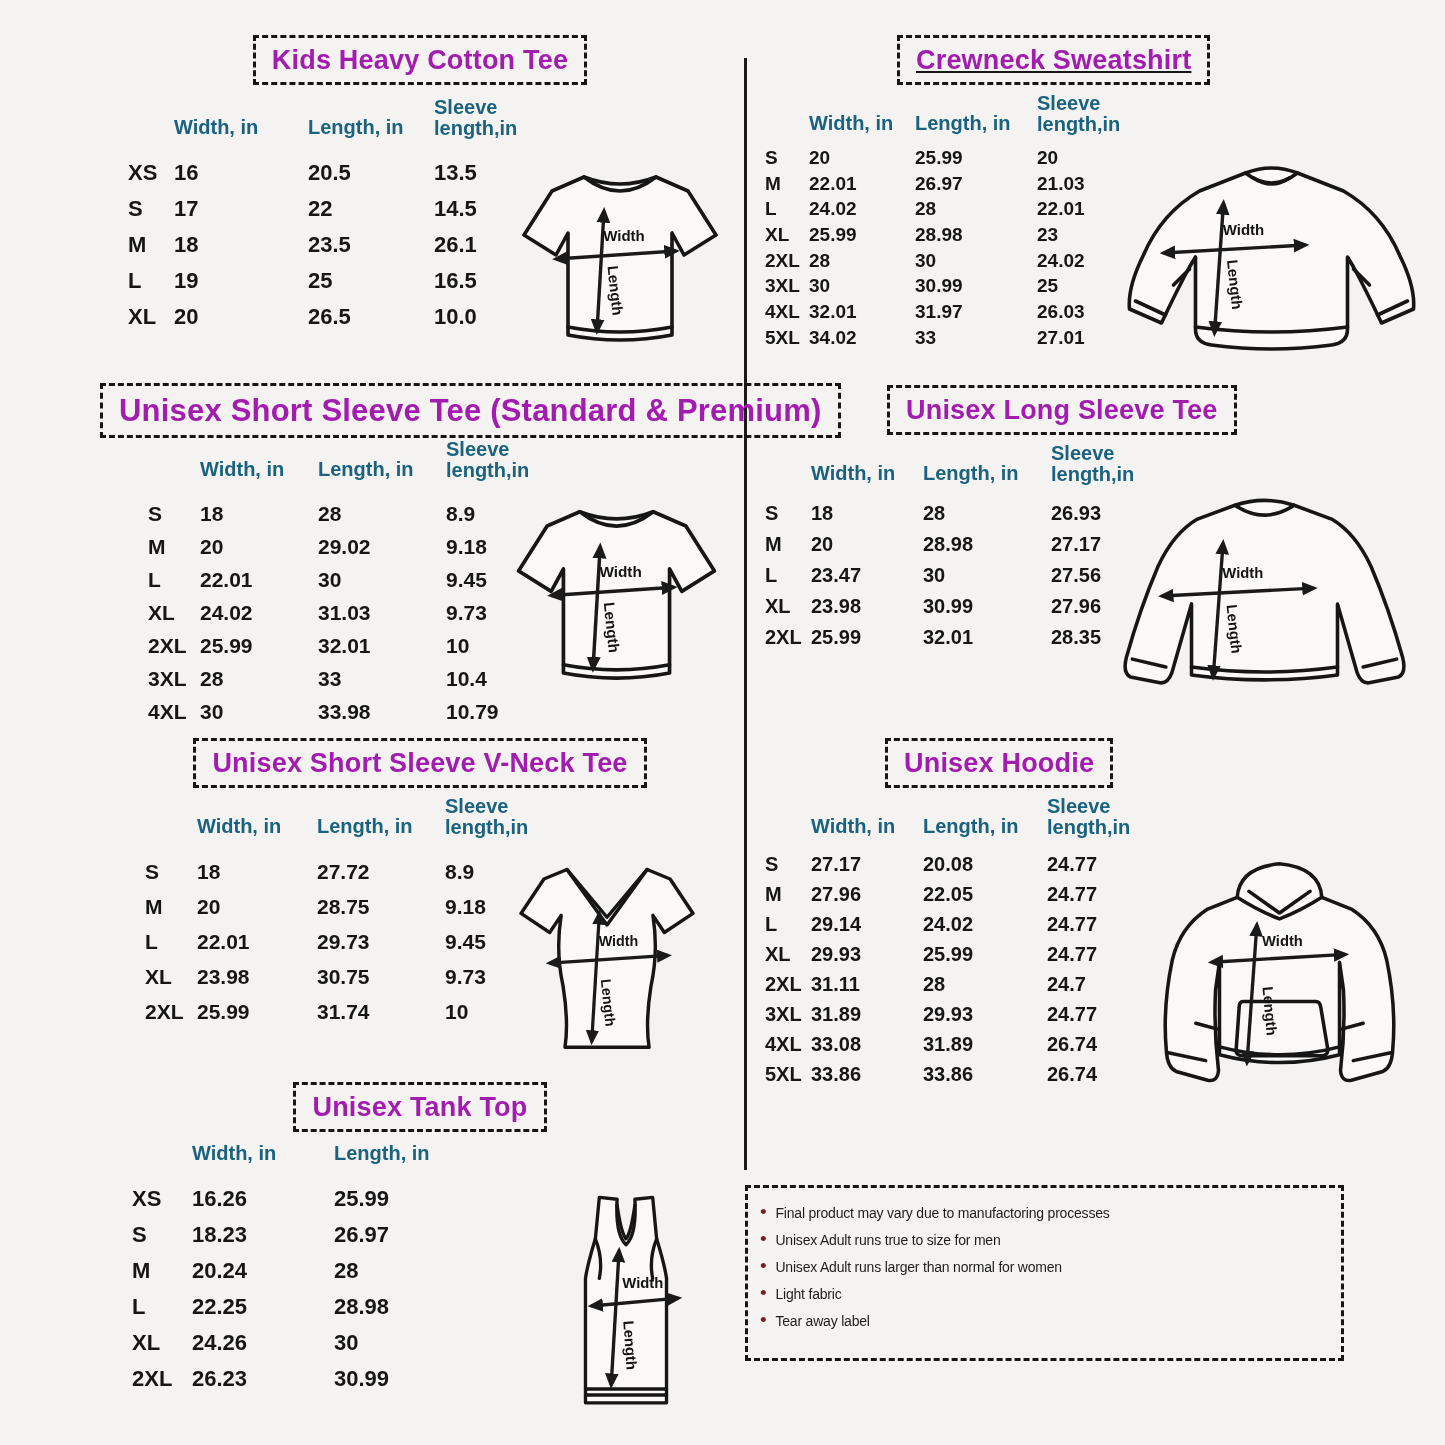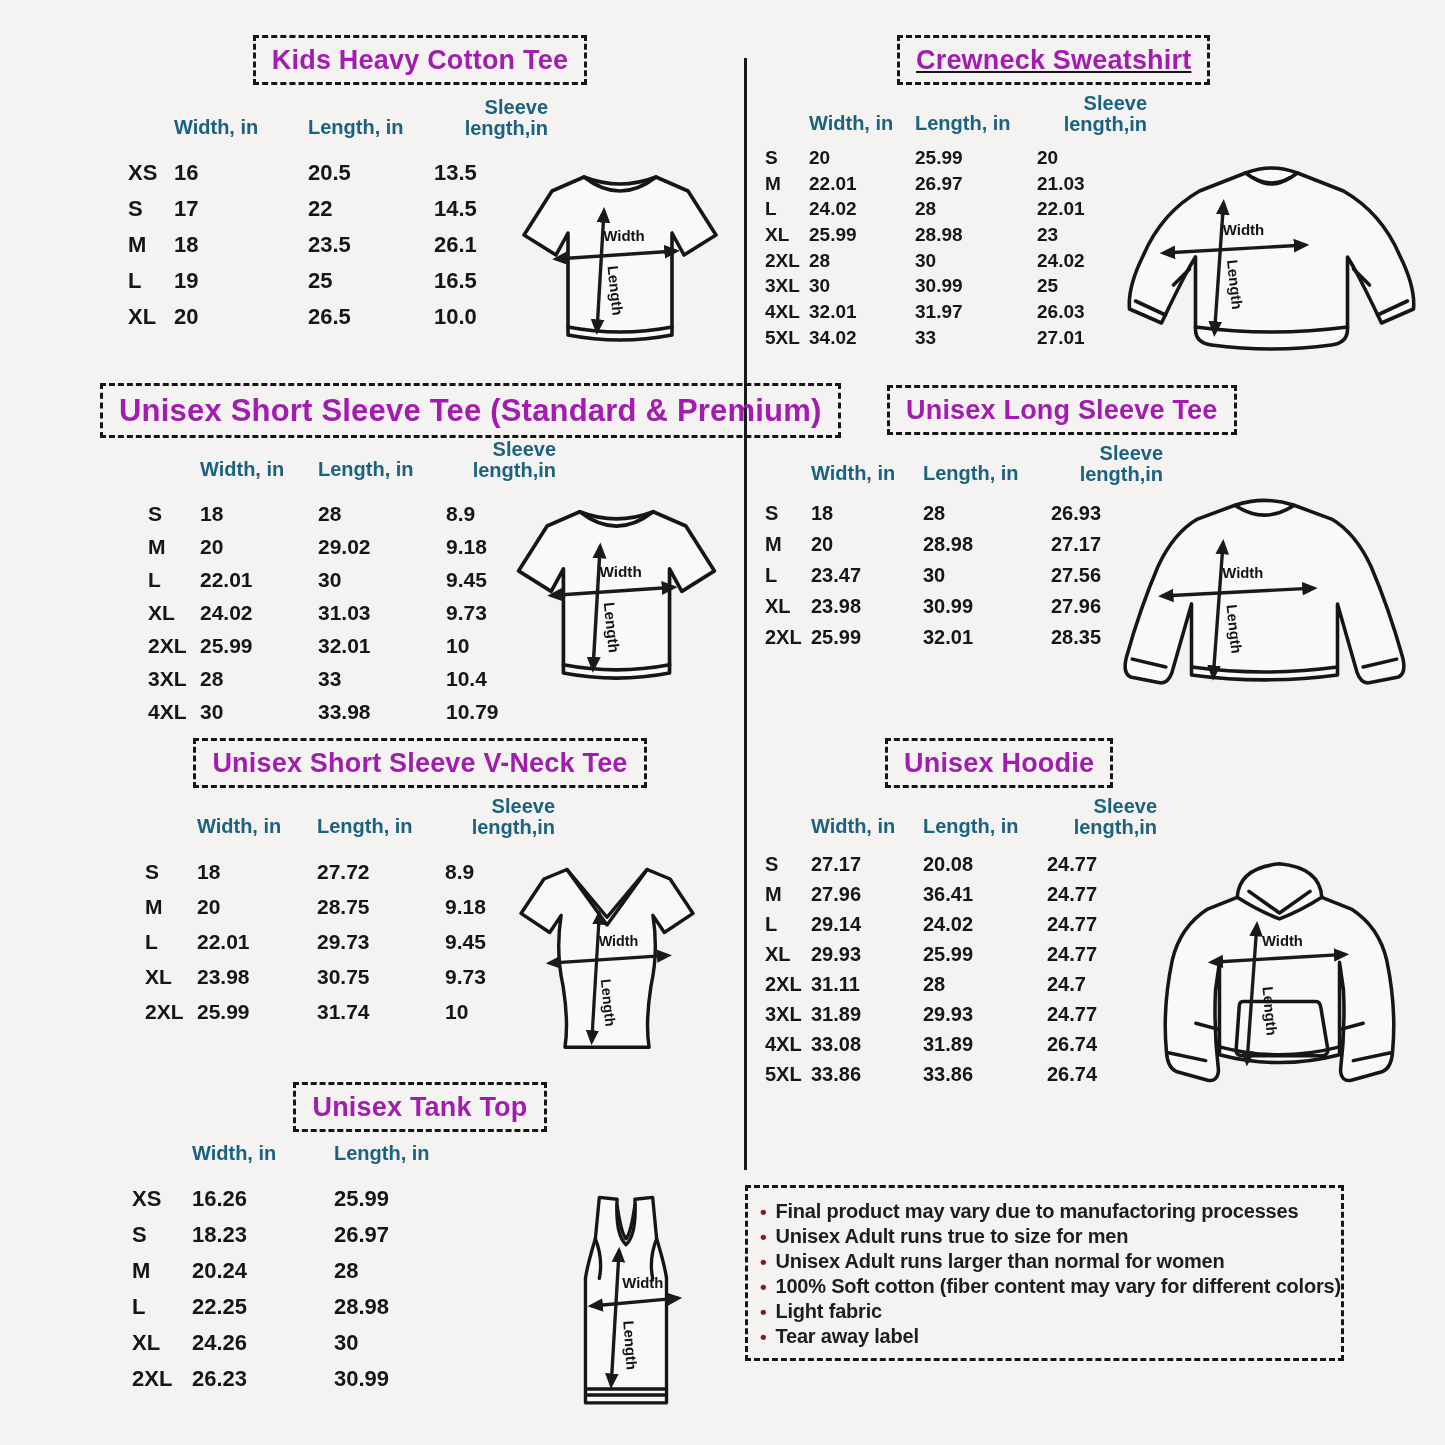--- a/index.html
+++ b/index.html
@@ -17,21 +17,21 @@
     font-weight:bold;font-size:27px;letter-spacing:.2px;
     color:#a21caf;white-space:nowrap;
     margin:0 auto;
   }
   .titlebox.small{font-size:31px;}
   .sz-table{position:absolute;border-collapse:collapse;font-weight:bold;}
   .sz-table th{
     color:#1a627e;font-size:20px;font-weight:bold;
     text-align:left;vertical-align:bottom;padding:0 0 16px 0;
   }
-  .sz-table th.sleeve{white-space:pre-line;text-align:right;line-height:21px;margin-top:40px;}
+  .sz-table th.sleeve{white-space:pre-line;text-align:left;line-height:21px;margin-top:40px;}
   .sz-table td{font-size:22px;padding:0;}
   
   .t-kids td{height:36px;}
   .t-std td{height:33px;font-size:21px;}
   .t-vneck td{height:35px;font-size:21px;}
   .t-tank td{height:36px;}
   .t-crew td{height:25.7px;font-size:19px;}
   .t-crew th{padding-bottom:10px;}
   .t-long td{height:31px;font-size:20px;}
   .t-long th{padding-bottom:13px;}
@@ -40,21 +40,21 @@
   .garment{position:absolute;}
   .dim{stroke:#1a1a1a;stroke-width:3.4;fill:none;}
   .dimtext{font:bold 15px "Liberation Sans",sans-serif;fill:#141414;}
   #divider{position:absolute;left:744px;top:58px;width:3px;height:1112px;background:#1a1a1a;}
   #notes-box{
     position:absolute;left:745px;top:1185px;width:569px;height:148px;
     border:3px dashed #161616;padding:11px 12px;
   }
   #notes-box ul{margin:0;padding:0;list-style:none;}
   #notes-box li{
-    font-size:20px;font-weight:bold;line-height:25px;
+    font-size:14px;font-weight:normal;line-height:25px;
     white-space:nowrap;letter-spacing:-0.2px;color:#1d1d1d;
   }
   #notes-box li::before{content:"•";color:#7d1d22;margin-right:9px;font-size:19px;}
 </style>
 </head>
 <body>
 
 <svg width="0" height="0" style="position:absolute" aria-hidden="true">
   <defs>
     <marker id="ah" viewBox="0 0 10 10" refX="7.5" refY="5" markerWidth="4.6" markerHeight="4.6" orient="auto-start-reverse">
@@ -461,21 +461,21 @@
     <tbody>
         <tr>
           <td>S</td>
           <td>27.17</td>
           <td>20.08</td>
           <td>24.77</td>
         </tr>
         <tr>
           <td>M</td>
           <td>27.96</td>
-          <td>36.41</td>
+          <td>22.05</td>
           <td>24.77</td>
         </tr>
         <tr>
           <td>L</td>
           <td>29.14</td>
           <td>24.02</td>
           <td>24.77</td>
         </tr>
         <tr>
           <td>XL</td>
@@ -573,17 +573,16 @@
     <text class="dimtext" x="102" y="104" text-anchor="middle">Width</text>
     <text class="dimtext" x="84" y="162" text-anchor="middle" transform="rotate(86 84 162)">Length</text>
   </svg>
 </section>
 
 <div id="notes-box">
   <ul>
       <li>Final product may vary due to manufactoring processes</li>
       <li>Unisex Adult runs true to size for men</li>
       <li>Unisex Adult runs larger than normal for women</li>
-      <li>100% Soft cotton (fiber content may vary for different colors)</li>
       <li>Light fabric</li>
       <li>Tear away label</li>
     </ul>
 </div>
 
 </body></html>

